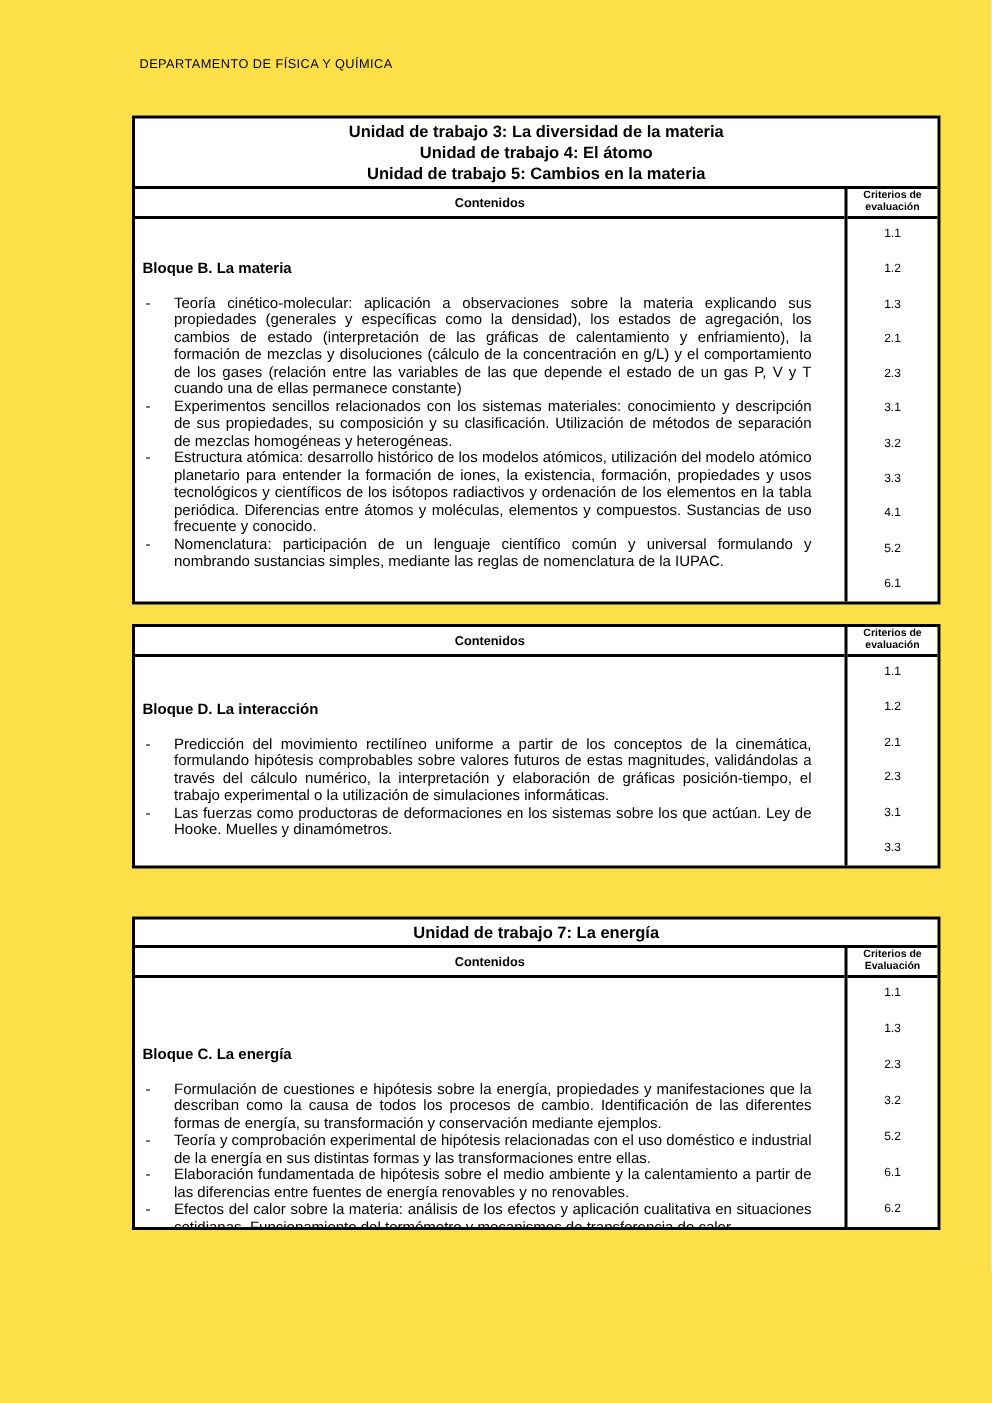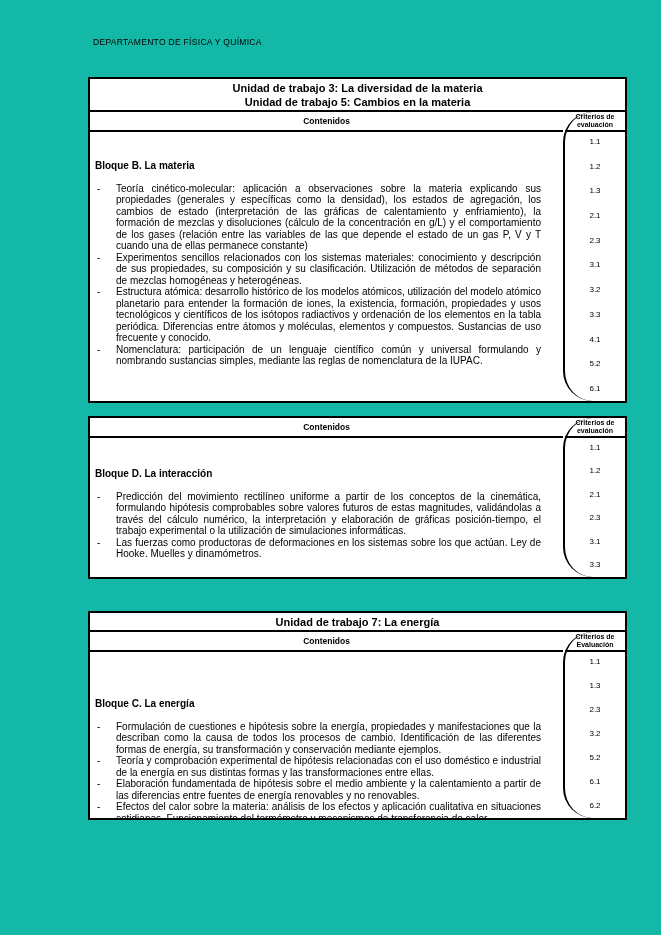--- a/index.html
+++ b/index.html
@@ -1,37 +1,37 @@
 <!DOCTYPE html>
 <html><head>
 <meta charset="utf-8">
 <style>
   html,body { margin:0; padding:0; background:#ffffff; }
   .page {
-    position:relative; width:661px; height:935px; background:#14b8a6;
+    position:relative; width:661px; height:935px; background:#fde047;
     font-family:"Liberation Sans", sans-serif; color:#000; overflow:hidden;
   }
   .doc-header {
     position:absolute; left:93px; top:37px;
     font-size:8.5px; letter-spacing:0.3px; white-space:nowrap;
   }
   .utable {
     position:absolute; left:88px; width:539px; box-sizing:border-box;
     border:2px solid #000; display:flex; flex-direction:column; background:#fff;
   }
   #table-0 { top:77px;  height:326px; }
   #table-1 { top:416px; height:163px; }
   #table-2 { top:611px; height:209px; }
   .title-cell {
     border-bottom:2px solid #000; text-align:center; font-weight:bold;
     font-size:11px; line-height:14px; padding:2px 0 1px;
   }
   .cols { display:flex; flex:1; min-height:0; }
   .col-left { flex:1; min-width:0; display:flex; flex-direction:column; }
-  .col-right { width:60px; flex:0 0 60px; border-left:2px solid #000; display:flex; flex-direction:column;border-radius:30px; }
+  .col-right { width:60px; flex:0 0 60px; border-left:2px solid #000; display:flex; flex-direction:column; }
   .col-header {
     border-bottom:2px solid #000; height:20px; box-sizing:border-box;
     display:flex; align-items:center; justify-content:center;
     font-weight:bold; font-size:8.5px;text-align:center;
   }
   .col-right .col-header { flex-direction:column; font-size:7px; line-height:8.5px; }
   .body-cell {
     flex:1; box-sizing:border-box; padding:8px 22px 4px 5px;
     font-size:10px; line-height:11.5px; overflow:hidden;margin-top:20px;
   }
@@ -49,20 +49,21 @@
 </head>
 <body>
 
 <div class="page">
 
   <div class="doc-header">DEPARTAMENTO DE FÍSICA Y QUÍMICA</div>
 
   <div class="utable" id="table-0">
     <div class="title-cell">
       <div>Unidad de trabajo 3: La diversidad de la materia</div>
+      <div>Unidad de trabajo 4: El átomo</div>
       <div>Unidad de trabajo 5: Cambios en la materia</div>
     </div>
     <div class="cols">
       <div class="col-left">
         <div class="col-header">Contenidos</div>
         <div class="body-cell">
           <div class="block-title">Bloque B. La materia</div>
           <div class="bullet">
             <span class="marker">-</span>
             <span class="btext">Teoría cinético-molecular: aplicación a observaciones sobre la materia explicando sus propiedades (generales y específicas como la densidad), los estados de agregación, los cambios de estado (interpretación de las gráficas de calentamiento y enfriamiento), la formación de mezclas y disoluciones (cálculo de la concentración en g/L) y el comportamiento de los gases (relación entre las variables de las que depende el estado de un gas P, V y T cuando una de ellas permanece constante)</span>

